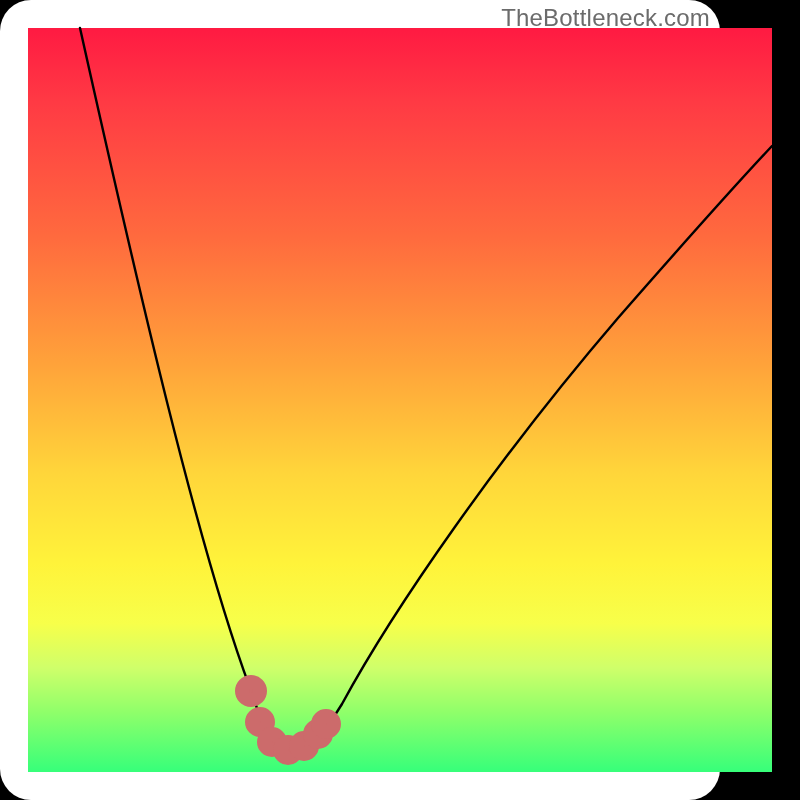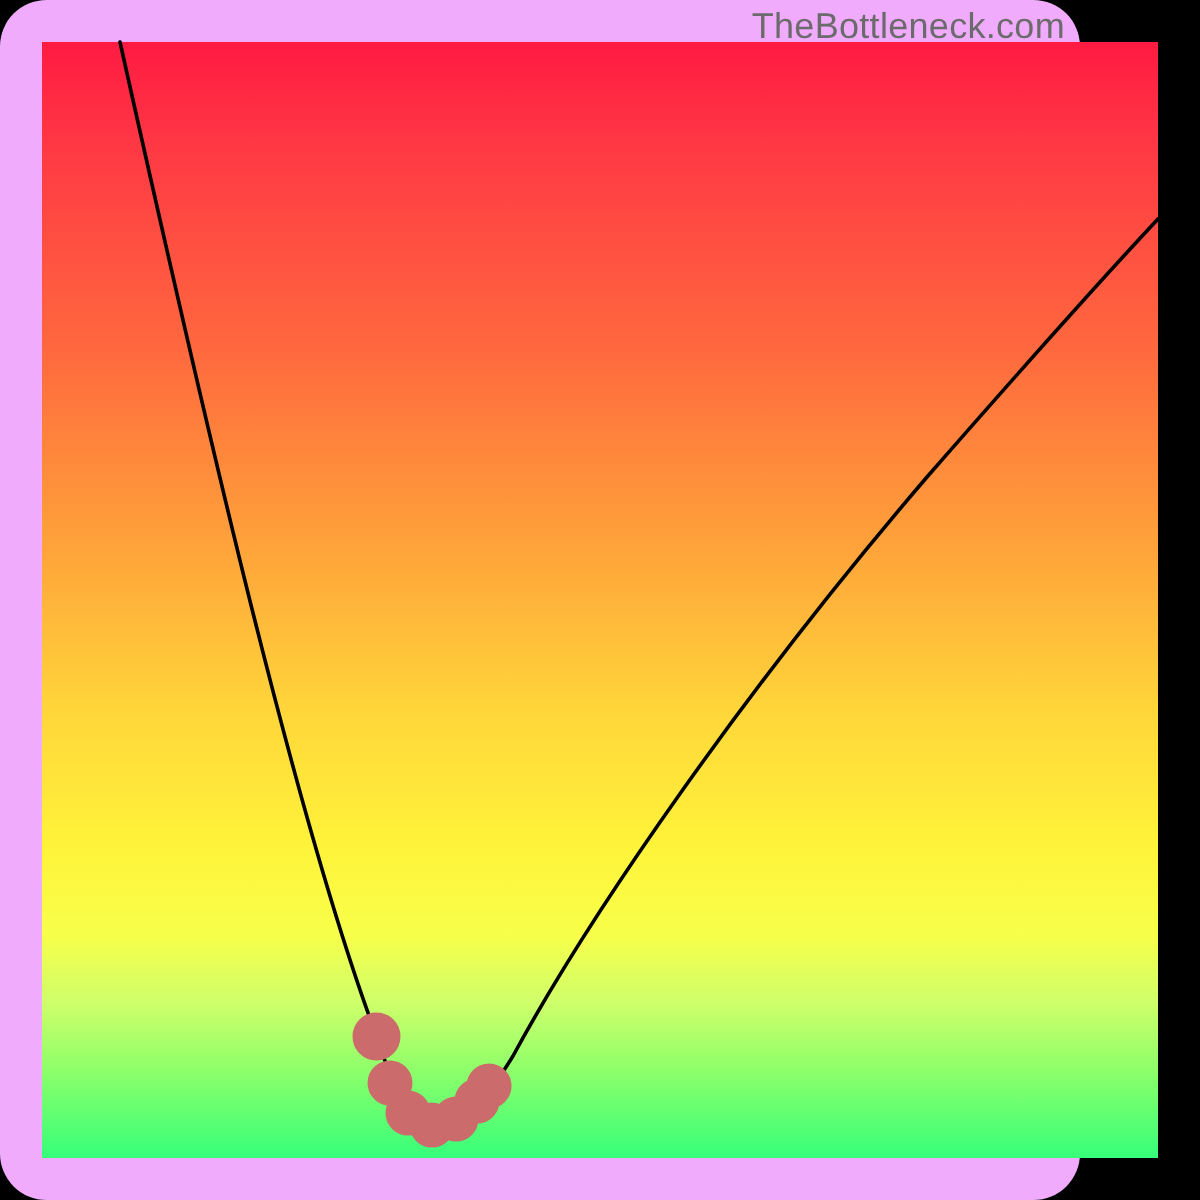--- a/index.html
+++ b/index.html
@@ -10,21 +10,21 @@
     background: #000;
     overflow: hidden;
     font-family: Arial, Helvetica, sans-serif;
   }
   .frame {
     position: absolute;
     left: 0;
     top: 0;
     width: 720px;
     height: 800px;
-    background: #f0abfc;
+    background: #ffffff;
     border-radius: 31px;
   }
   .plot-area {
     position: absolute;
     left: 28px;
     top: 28px;
     width: 744px;
     height: 744px;
     
     background: linear-gradient(to bottom,

